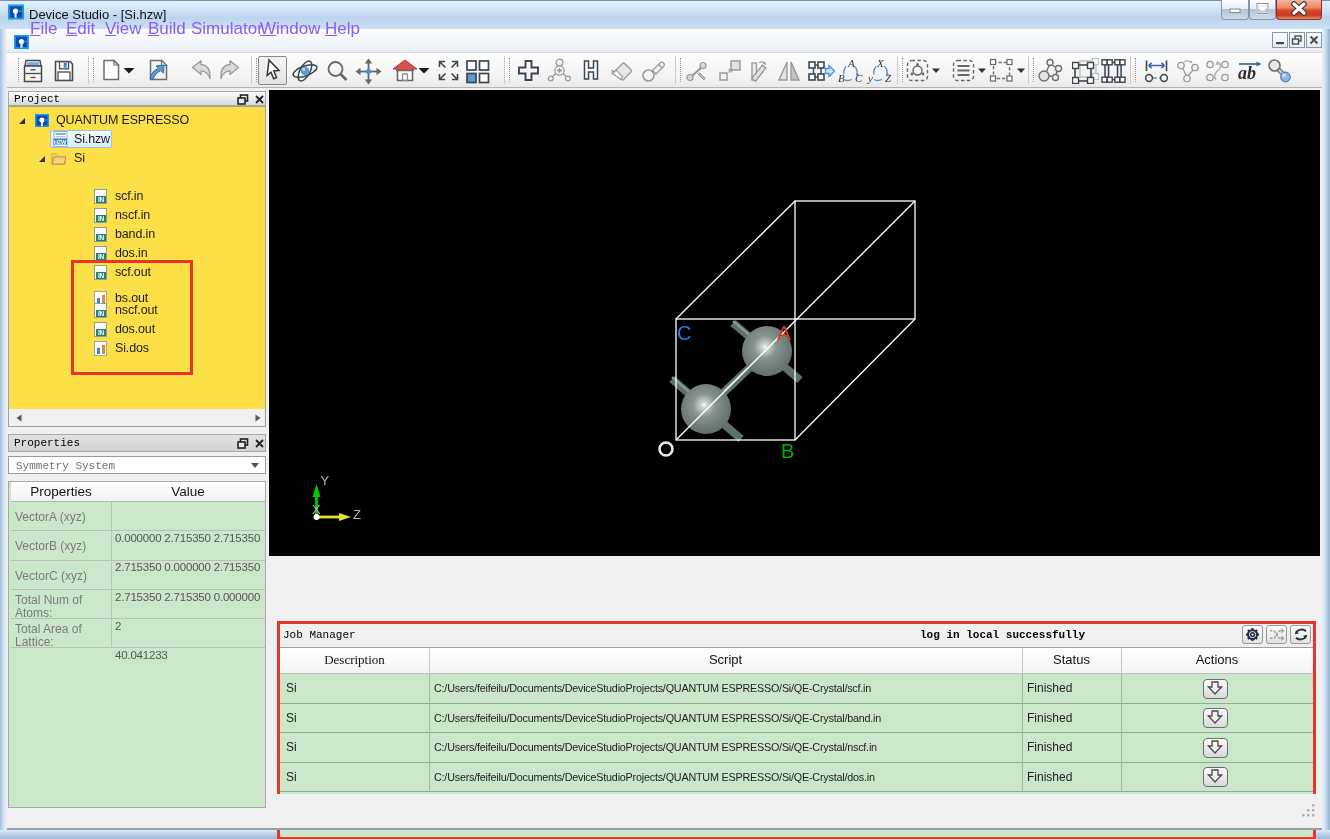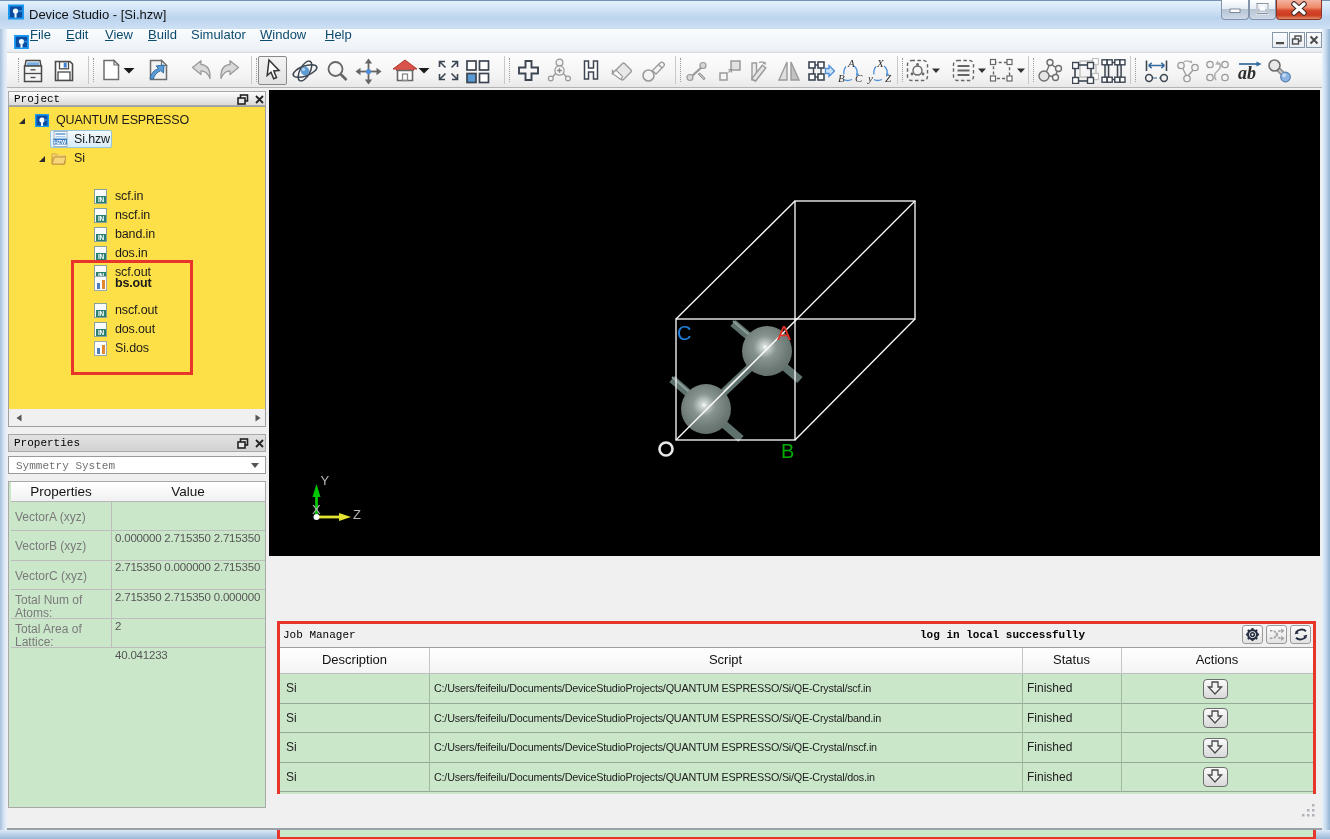--- a/index.html
+++ b/index.html
@@ -7,21 +7,21 @@
        font-family:"Liberation Sans",sans-serif;background:#f0f0f0;}
   .abs{position:absolute;}
   .mono{font-family:"Liberation Mono",monospace;}
   #titlebar{left:0;top:0;width:1330px;height:29px;
     background:linear-gradient(180deg,#e3f1fc 0%,#cbdff4 40%,#bcd4ee 60%,#cde0f4 100%);
     border-top:1px solid #7593b5;box-sizing:border-box;}
   #title-text{left:29px;top:7px;font-size:13px;color:#111;}
   #menubar{left:0;top:29px;width:1330px;height:24px;
     background:linear-gradient(180deg,#fafcfe,#eef2f7 85%,#e6ebf2);
     border-bottom:1px solid #d8d8d8;box-sizing:border-box;}
-  .menu-item{top:27px;font-size:13px;color:#0c4a6e;}
+  .menu-item{top:19px;font-size:17px;color:#8b5cf6;}
   #toolbar{left:0;top:53px;width:1330px;height:35px;
     background:linear-gradient(180deg,#fdfdfd,#f3f3f3 70%,#e9e9e9);
     border-bottom:1px solid #b3b3b3;box-sizing:border-box;}
   .wbtn{top:0;height:20px;border:1px solid #8494ab;border-top:none;box-sizing:border-box;
     border-radius:0 0 4px 4px;}
   #btn-min{left:1221px;width:28px;background:linear-gradient(180deg,#fdfeff,#e7edf5 45%,#b6c4d4 50%,#cfdae8);}
   #btn-max{left:1249px;width:27px;background:linear-gradient(180deg,#fdfeff,#e7edf5 45%,#b6c4d4 50%,#cfdae8);}
   #btn-close{left:1276px;width:46px;background:linear-gradient(180deg,#f5b3a2 0%,#ee8967 40%,#d6492d 55%,#cc3a1e 80%,#e18f68 100%);border-color:#8d3323;}
   .mdibtn{top:32px;width:16px;height:16px;border:1px solid #8796a8;box-sizing:border-box;
     background:linear-gradient(180deg,#fcfdfe,#e9eef4);}
@@ -488,21 +488,21 @@
       <span class="ftxt">band.in</span>
     </div>
   <div class="trow filerow" style="top:137px;">
       <span class="fico in"></span>
       <span class="ftxt">dos.in</span>
     </div>
   <div class="trow filerow" style="top:156px;">
       <span class="fico in"></span>
       <span class="ftxt">scf.out</span>
     </div>
-  <div class="trow filerow" style="top:167px;font-weight:bold;">
+  <div class="trow filerow" style="top:182px;">
       <span class="fico ch"></span>
       <span class="ftxt">bs.out</span>
     </div>
   <div class="trow filerow" style="top:194px;">
       <span class="fico in"></span>
       <span class="ftxt">nscf.out</span>
     </div>
   <div class="trow filerow" style="top:213px;">
       <span class="fico in"></span>
       <span class="ftxt">dos.out</span>
@@ -644,21 +644,21 @@
     <span class="jbtn" style="left:1010px;">
         <svg width="16" height="15" viewBox="0 0 17 16">
           <path d="M13.8 4.5 a6 4.8 0 0 0 -10.3 1.3" fill="none" stroke="#242e42" stroke-width="2"></path>
           <polygon points="1.8,7.8 6.2,6.8 3.2,3.6" fill="#242e42"></polygon>
           <path d="M3.2 11.5 a6 4.8 0 0 0 10.3 -1.3" fill="none" stroke="#242e42" stroke-width="2"></path>
           <polygon points="15.2,8.2 10.8,9.2 13.8,12.4" fill="#242e42"></polygon>
         </svg>
       </span>
   </div>
   <div class="abs" id="jobhdr">
-    <span class="abs" style="left:0;top:4px;width:149px;text-align:center;">Description</span>
+    <span class="abs" style="left:0;top:4px;width:149px;text-align:center;font-family:Liberation Serif, serif;">Description</span>
     <span class="abs" style="left:149px;top:4px;width:593px;text-align:center;">Script</span>
     <span class="abs" style="left:742px;top:4px;width:99px;text-align:center;">Status</span>
     <span class="abs" style="left:841px;top:4px;width:192px;text-align:center;">Actions</span>
     <span class="abs" style="left:149px;top:0;width:1px;height:26px;background:#c6c6c6;"></span>
     <span class="abs" style="left:742px;top:0;width:1px;height:26px;background:#c6c6c6;"></span>
     <span class="abs" style="left:841px;top:0;width:1px;height:26px;background:#c6c6c6;"></span>
   </div>
   <div class="jrow" style="top:50px;">
       <span class="jc" style="left:6px;">Si</span>
       <span class="jc jscript" style="left:154px;">C:/Users/feifeilu/Documents/DeviceStudioProjects/QUANTUM ESPRESSO/Si/QE-Crystal/scf.in</span>

